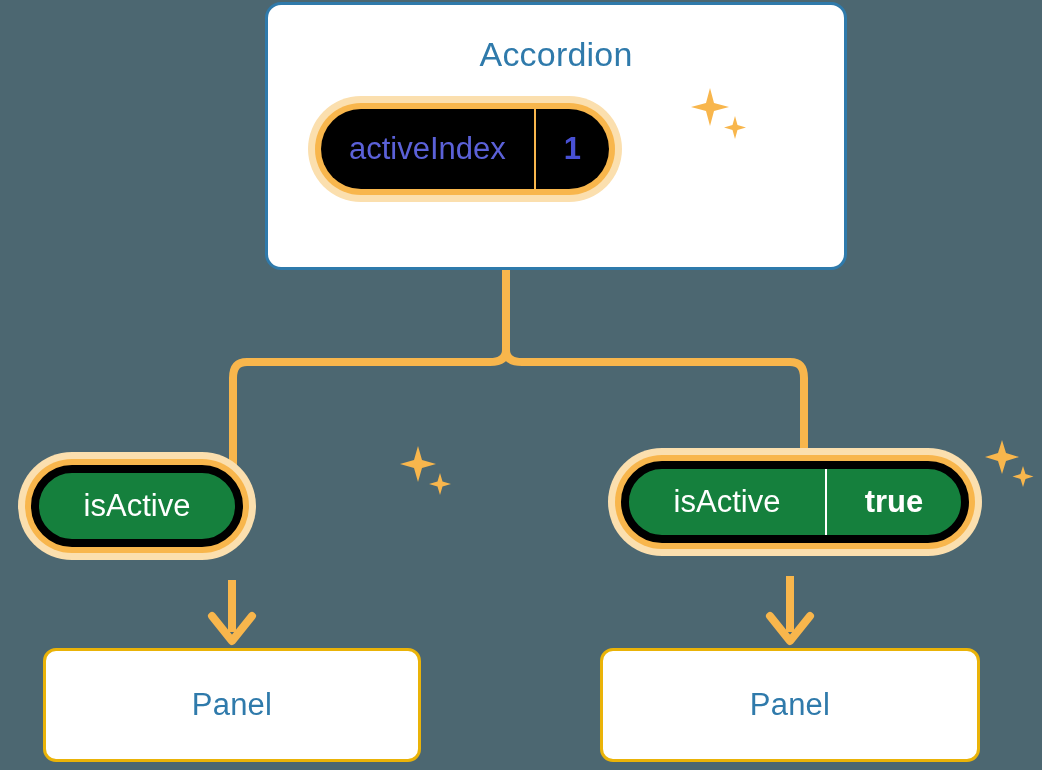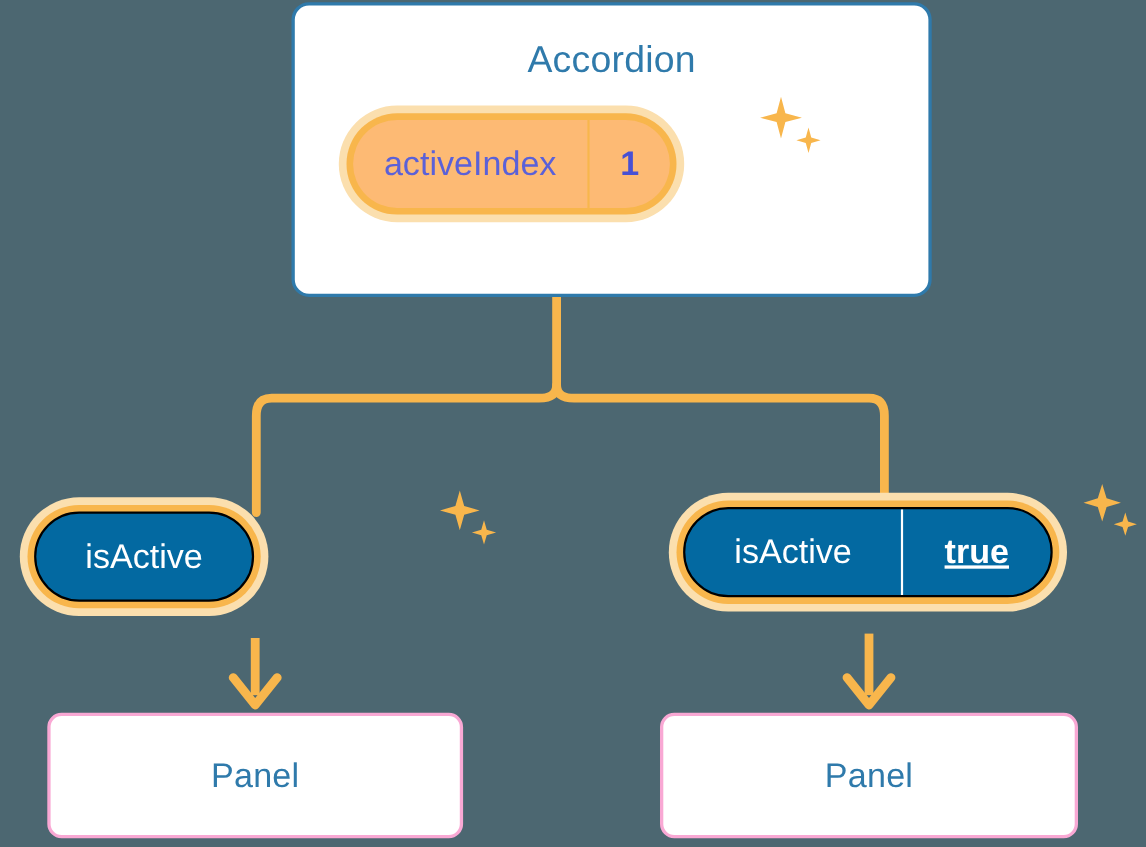--- a/index.html
+++ b/index.html
@@ -89,26 +89,26 @@
   
   .pill-body {
     display: inline-flex;
     align-items: stretch;
     border-radius: 999px;
     overflow: hidden;
     box-sizing: border-box;
   }
 
   .pill-body.light {
-    background: #fdba74;
+    background: #000000;
   }
 
   .pill-body.filled {
-    background: #0369a1;
-    border: 2px solid #000000;
+    background: #15803d;
+    border: 8px solid #000000;
   }
 
   .pill-key, .pill-val {
     display: flex;
     align-items: center;
     justify-content: center;
     white-space: nowrap;
     box-sizing: border-box;
   }
 
@@ -149,27 +149,27 @@
   #pill-active-index .pill-val { min-width: 72px; }
 
   #pill-left { left: 18px; top: 452px; }
   #pill-left .pill-body { height: 82px; }
   #pill-left .pill-key { min-width: 196px; }
   #pill-left .pill-val { min-width: 142px; }
 
   #pill-right { left: 608px; top: 448px; }
   #pill-right .pill-body { height: 82px; }
   #pill-right .pill-key { min-width: 196px; }
-  #pill-right .pill-val { min-width: 136px; text-decoration: underline; }
+  #pill-right .pill-val { min-width: 136px; }
 
   
   .panel-card {
     position: absolute;
     background: #ffffff;
-    border: 3px solid #f9a8d4;
+    border: 3px solid #eab308;
     border-radius: 13px;
     box-sizing: border-box;
     display: flex;
     align-items: center;
     justify-content: center;
   }
   .panel-card .card-title { margin: 0; font-size: 31px; }
 
   #panel-left  { left: 43px;  top: 648px; width: 378px; height: 114px; }
   #panel-right { left: 600px; top: 648px; width: 380px; height: 114px; }

